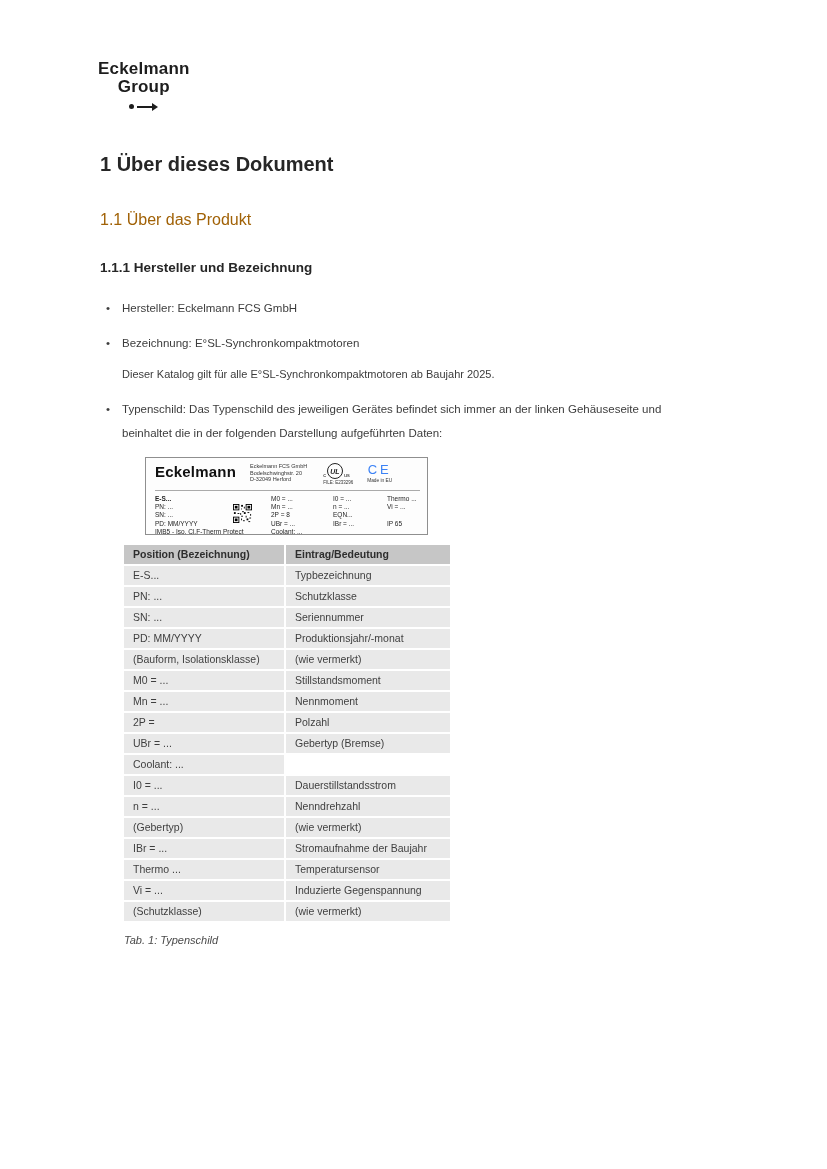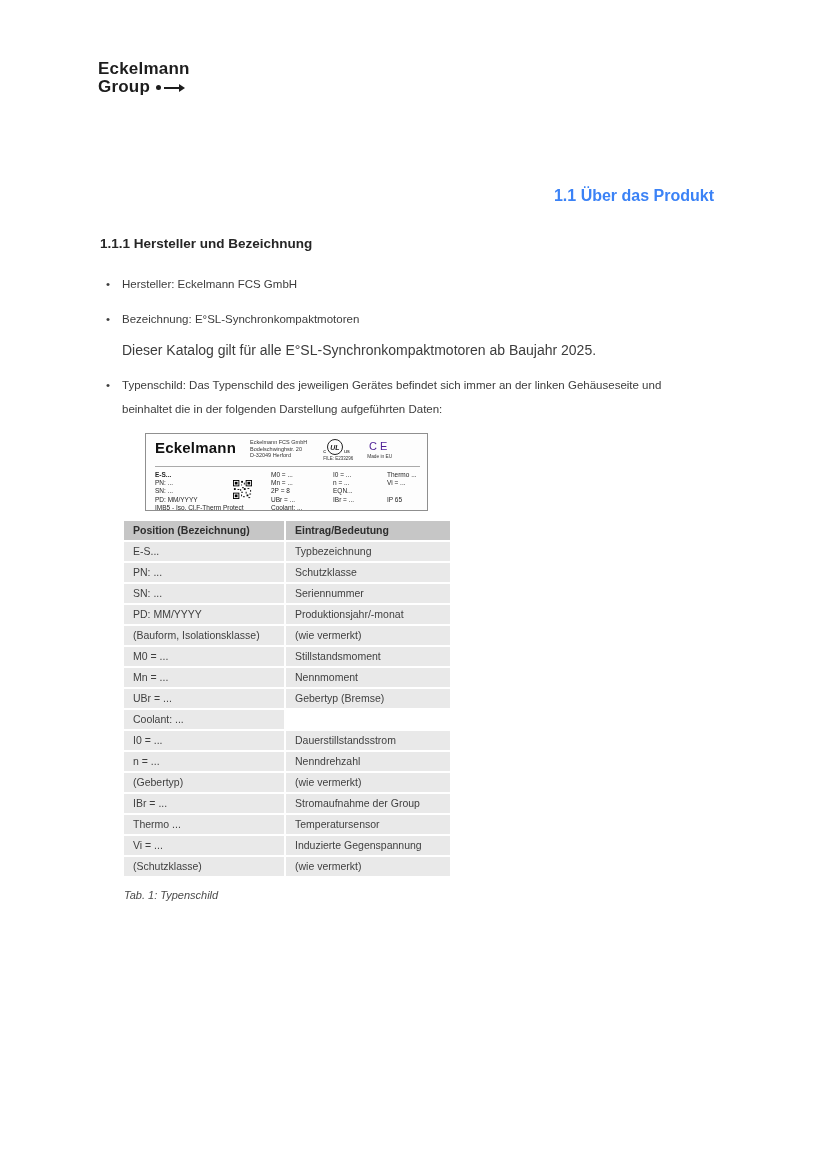--- a/index.html
+++ b/index.html
@@ -3,54 +3,54 @@
 <meta charset="utf-8">
 <title>Document</title>
 <style>
   html,body{margin:0;padding:0;background:#ffffff;}
   .page{position:relative;width:827px;height:1024px;background:#ffffff;margin:0 auto;
         font-family:"Liberation Sans", sans-serif;color:#3c3c3c;overflow:hidden;}
 
   
   .logo{position:absolute;left:98px;top:60px;line-height:1.08;}
   .logo-name{font-size:17px;font-weight:700;color:#1d1d1d;letter-spacing:.2px;}
-  .logo-group-row{display:flex;align-items:center;gap:6px;}
+  .logo-group-row{display:flex;align-items:center;gap:6px;flex-direction:column;}
   .logo-group{font-size:17px;font-weight:700;color:#1d1d1d;letter-spacing:.2px;}
   .logo-arrow{display:inline-flex;align-items:center;}
   .logo-arrow .dot{width:5px;height:5px;border-radius:50%;background:#1d1d1d;}
   .logo-arrow .shaft{width:15px;height:2px;background:#1d1d1d;margin-left:3px;}
   .logo-arrow .head{width:0;height:0;border-left:6px solid #1d1d1d;
                     border-top:4px solid transparent;border-bottom:4px solid transparent;}
 
   
   .content{position:absolute;left:100px;top:152px;width:614px;}
   .h1{font-size:20px;line-height:24px;font-weight:700;color:#262626;margin:0;}
-  .h2{font-size:16px;line-height:21px;font-weight:700;color:#3b82f6;margin:33px 0 0 0;text-align:right;}
+  .h2{font-size:16px;line-height:21px;font-weight:400;color:#a16207;margin:33px 0 0 0;}
   .h3{font-size:13.5px;line-height:18px;font-weight:700;color:#262626;margin:29px 0 0 0;}
 
   ul.bullets{list-style:none;margin:19px 0 0 0;padding:0 0 0 22px;font-size:11.5px;line-height:24px;color:#3c3c3c;}
   ul.bullets li{position:relative;margin:0 0 0 0;}
   ul.bullets li + li{margin-top:11px;}
   ul.bullets li::before{content:"\2022";position:absolute;left:-16px;top:0;color:#3c3c3c;}
-  .sub-par{margin:7px 0 0 0;font-size:14px;line-height:24px;color:#3c3c3c;}
+  .sub-par{margin:7px 0 0 0;font-size:11px;line-height:24px;color:#3c3c3c;}
 
   
   .nameplate{margin:12px 0 0 45px;width:283px;height:78px;border:1px solid #8f8f8f;background:#fdfdfd;
              box-sizing:border-box;padding:5px 7px 4px 9px;}
   .np-header{display:flex;align-items:flex-start;border-bottom:1px solid #aaa;padding-bottom:3px;height:24px;}
   .np-brand{font-size:15px;font-weight:700;color:#111;letter-spacing:.2px;line-height:17px;}
   .np-address{margin-left:14px;font-size:5.5px;line-height:6.5px;color:#333;}
   .np-ul{margin-left:16px;text-align:center;}
   .ul-row{display:flex;align-items:flex-end;}
   .ul-c,.ul-us{font-size:5.5px;color:#222;line-height:7px;}
   .ul-circle{width:14px;height:14px;border:1.2px solid #222;border-radius:50%;display:inline-flex;
              align-items:center;justify-content:center;font-size:7px;font-weight:700;font-style:italic;color:#222;margin:0 1px;}
   .ul-file{font-size:4.5px;color:#333;margin-top:1px;}
   .np-ce{margin-left:14px;text-align:center;}
-  .ce-mark{font-size:11px;letter-spacing:3px;color:#4c1d95;line-height:14px;}
+  .ce-mark{font-size:13px;letter-spacing:3px;color:#3b82f6;line-height:14px;}
   .ce-made{font-size:4.8px;color:#333;margin-top:1px;}
 
   .np-body{position:relative;display:flex;margin-top:4px;font-size:6.5px;line-height:8.2px;color:#1e1e1e;}
   .np-col{display:block;}
   .np-col.c1{width:116px;}
   .np-col.c2{width:62px;}
   .np-col.c3{width:54px;}
   .np-col.c4{flex:1;}
   .np-col .line.b{font-weight:700;}
   .np-col.c4 .line:nth-child(3){margin-top:8.2px;}
@@ -87,20 +87,21 @@
       <span class="logo-group">Group</span>
       <span class="logo-arrow">
         <span class="dot"></span>
           <span class="shaft"></span>
           <span class="head"></span>
       </span>
     </div>
   </header>
 
   <main class="content">
+    <h1 class="h1">1 Über dieses Dokument</h1>
     <h2 class="h2">1.1 Über das Produkt</h2>
     <h3 class="h3">1.1.1 Hersteller und Bezeichnung</h3>
 
     <ul class="bullets">
       <li>
         <span>Hersteller: Eckelmann FCS GmbH</span>
       </li>
       <li>
         <span>Bezeichnung: E°SL-Synchronkompaktmotoren</span>
         <p class="sub-par">Dieser Katalog gilt für alle E°SL-Synchronkompaktmotoren ab Baujahr 2025.</p>
@@ -219,41 +220,45 @@
       </div>
       <div class="trow body">
         <div class="tcell c1">M0 = ...</div>
         <div class="tcell c2">Stillstandsmoment</div>
       </div>
       <div class="trow body">
         <div class="tcell c1">Mn = ...</div>
         <div class="tcell c2">Nennmoment</div>
       </div>
       <div class="trow body">
+        <div class="tcell c1">2P =</div>
+        <div class="tcell c2">Polzahl</div>
+      </div>
+      <div class="trow body">
         <div class="tcell c1">UBr = ...</div>
         <div class="tcell c2">Gebertyp (Bremse)</div>
       </div>
       <div class="trow body">
         <div class="tcell c1">Coolant: ...</div>
       </div>
       <div class="trow body">
         <div class="tcell c1">I0 = ...</div>
         <div class="tcell c2">Dauerstillstandsstrom</div>
       </div>
       <div class="trow body">
         <div class="tcell c1">n = ...</div>
         <div class="tcell c2">Nenndrehzahl</div>
       </div>
       <div class="trow body">
         <div class="tcell c1">(Gebertyp)</div>
         <div class="tcell c2">(wie vermerkt)</div>
       </div>
       <div class="trow body">
         <div class="tcell c1">IBr = ...</div>
-        <div class="tcell c2">Stromaufnahme der Group</div>
+        <div class="tcell c2">Stromaufnahme der Baujahr</div>
       </div>
       <div class="trow body">
         <div class="tcell c1">Thermo ...</div>
         <div class="tcell c2">Temperatursensor</div>
       </div>
       <div class="trow body">
         <div class="tcell c1">Vi = ...</div>
         <div class="tcell c2">Induzierte Gegenspannung</div>
       </div>
       <div class="trow body">

